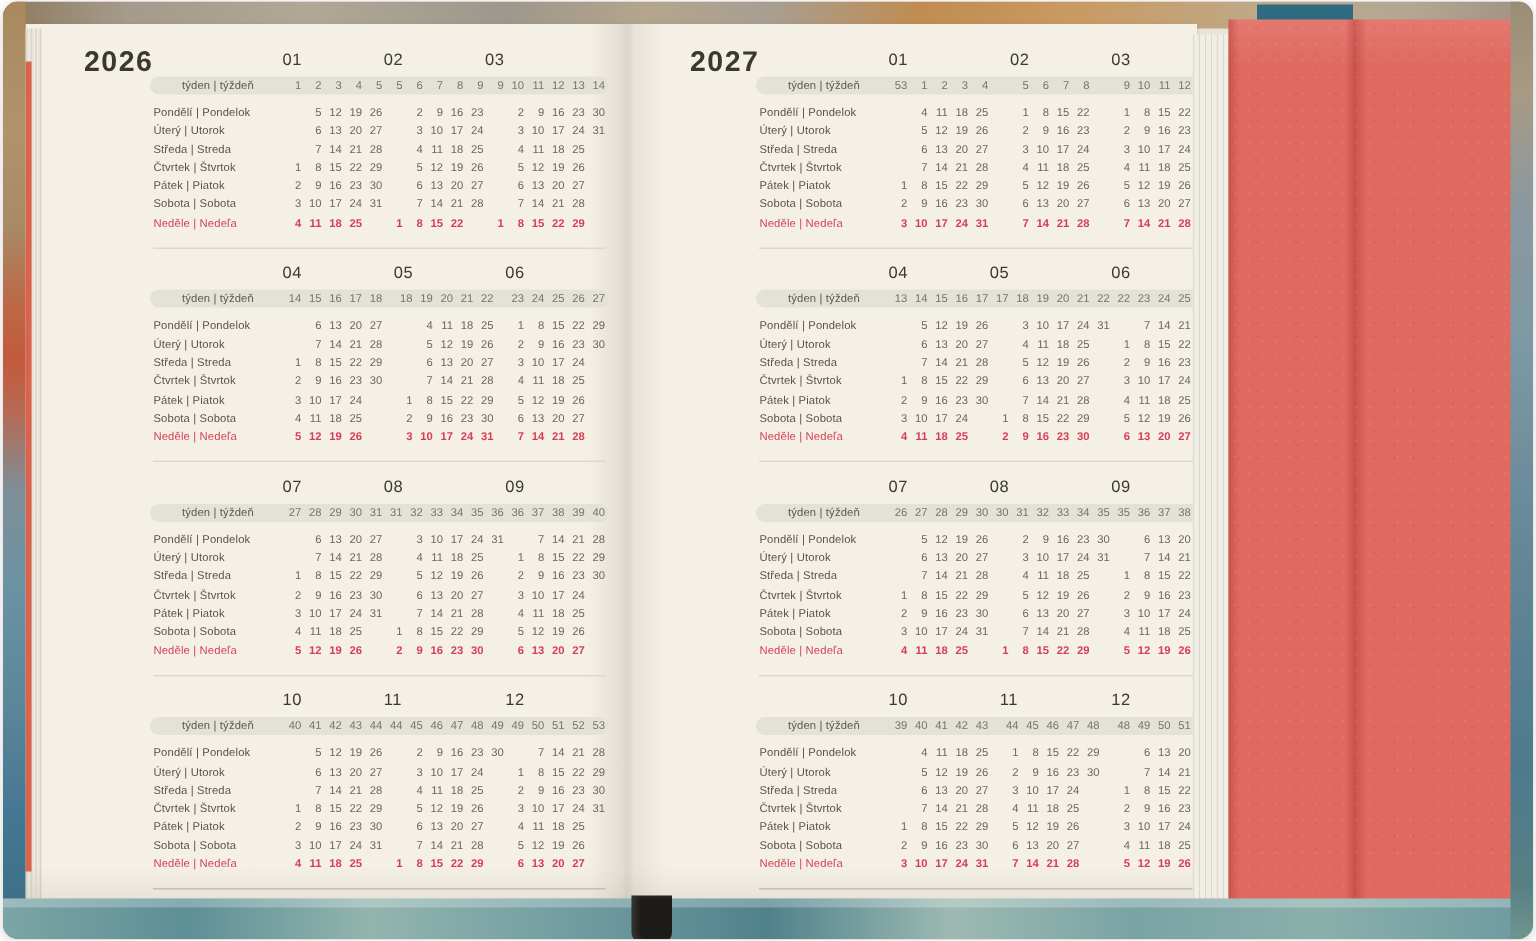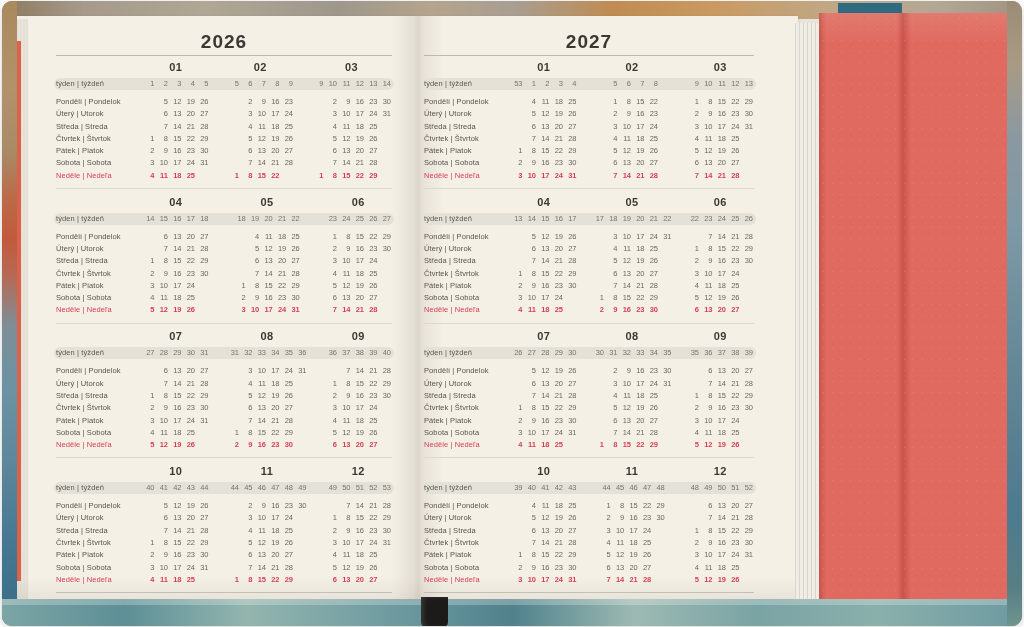--- a/index.html
+++ b/index.html
@@ -39,40 +39,40 @@
       radial-gradient(rgba(255,255,255,.13) 9%,rgba(0,0,0,0) 10%),
       radial-gradient(rgba(170,55,45,.15) 9%,rgba(0,0,0,0) 10%),
       linear-gradient(90deg,rgba(140,25,20,.28) 0px,rgba(0,0,0,0) 7px),
       linear-gradient(90deg,rgba(0,0,0,0) 78px,rgba(150,30,25,.30) 84px,rgba(0,0,0,0) 92px),
       linear-gradient(180deg,rgba(255,255,255,.10),rgba(0,0,0,0) 30px);
     background-size:9px 11px,13px 9px,auto,auto,auto;}
   .elastic{position:absolute;left:419px;top:596px;width:27px;height:31px;background:#1d1b1a;
     border-radius:0 0 6px 6px;box-shadow:inset 3px 0 4px rgba(255,255,255,.12);}
 
   
-  .page{position:absolute;top:16px;height:585px;box-sizing:border-box;display:flex;flex-direction:column;}
+  .page{position:absolute;top:16px;height:585px;box-sizing:border-box;display:flex;flex-direction:row;}
   .page.left{left:18px;width:392px;padding:14px 20px 9px 36px;}
-  .page.right{left:392px;width:384px;padding:14px 24px 9px 30px;}
+  .page.right{left:428px;width:384px;padding:14px 24px 9px 30px;}
   .ytitle{text-align:center;font-size:19px;font-weight:bold;color:#3b3833;letter-spacing:1px;height:24px;line-height:22px;}
   .trule{height:1px;background:#bdb9af;margin-bottom:2px;}
   .quarters{flex:1;display:flex;flex-direction:column;justify-content:space-between;padding-top:2px;}
   .qrule{height:1px;background:#dcd8ce;}
   .qrule.bottom{background:#c9c5bb;}
 
   .quarter{position:relative;height:122px;}
   .band{position:absolute;left:-2px;right:-2px;top:18px;height:12px;background:#e4e1d8;border-radius:6px;}
   .qrow{position:relative;display:flex;}
   .lcol{width:86px;flex:none;}
   .months{flex:1;display:flex;justify-content:space-between;}
-  .mh{height:18px;line-height:15px;font-size:11px;font-weight:bold;color:#3c3934;text-align:center;letter-spacing:.4px;}
+  .mh{height:18px;line-height:15px;font-size:11px;font-weight:normal;color:#3c3934;text-align:left;letter-spacing:.4px;}
   .lcol .mh{visibility:hidden;}
   .wrow{height:12px;line-height:12px;margin-bottom:6px;font-size:7.5px;}
   .drow{height:12.3px;line-height:12.3px;font-size:7.5px;}
   .lbl{color:#57534c;white-space:nowrap;letter-spacing:.1px;}
-  .wrow.lbl{color:#5c5850;}
+  .wrow.lbl{color:#5c5850;text-align:center;}
   .nums{display:grid;color:#6b675f;}
   .wrow.nums{color:#78746c;}
   .nums span{text-align:right;padding-right:1px;}
   .sun, .drow.sun .lbl, .drow.nums.sun{color:#d63e55;font-weight:bold;}
   .drow.lbl.sun{color:#d63e55;font-weight:normal;}
 </style>
 </head>
 <body>
 
 <div class="photo">

